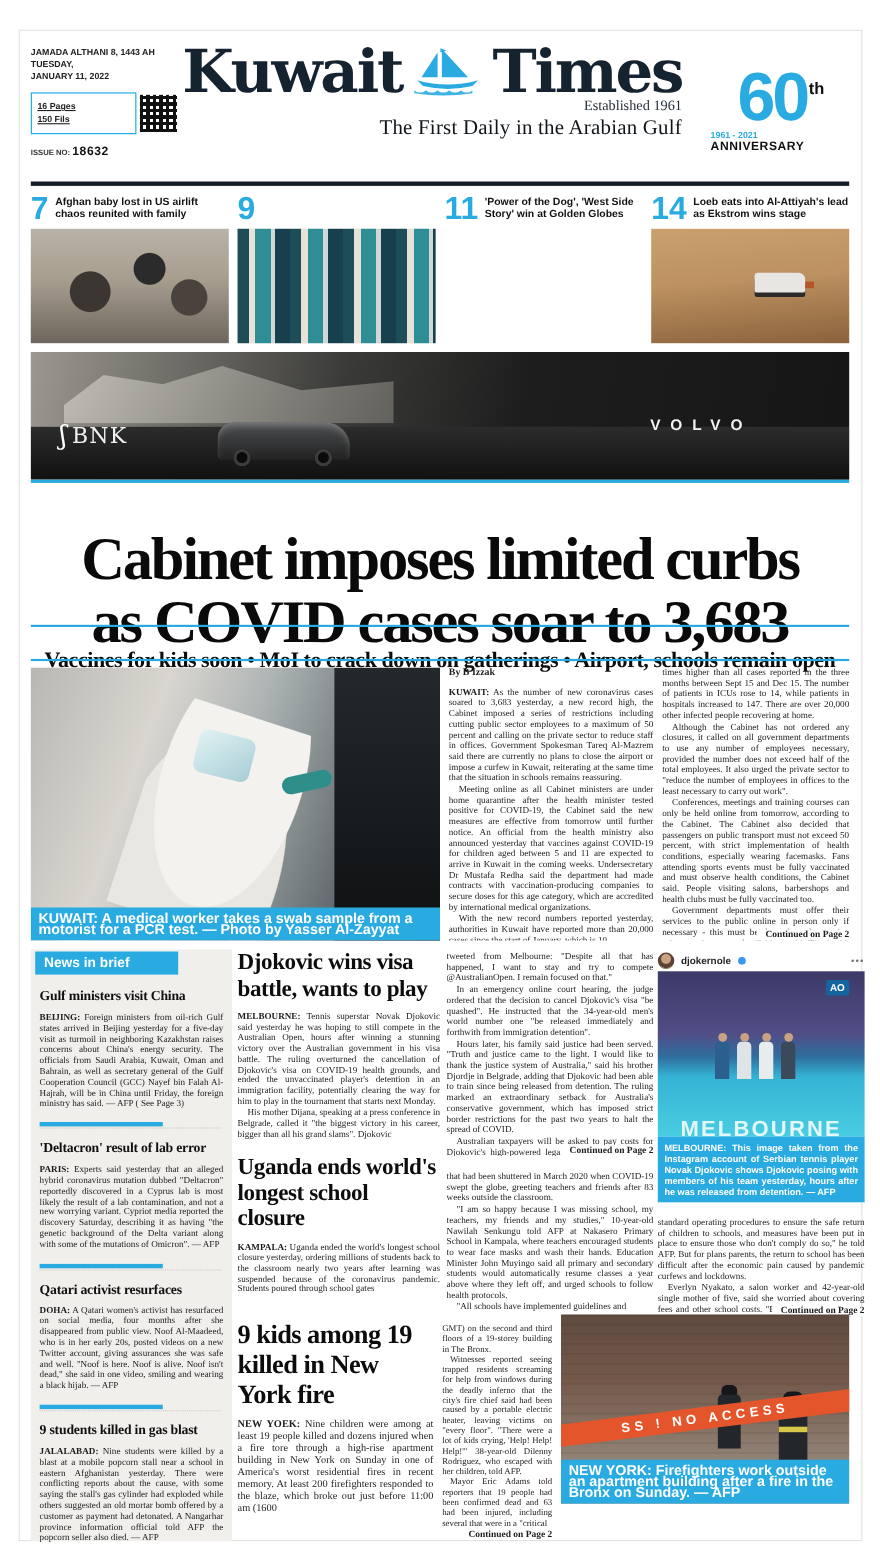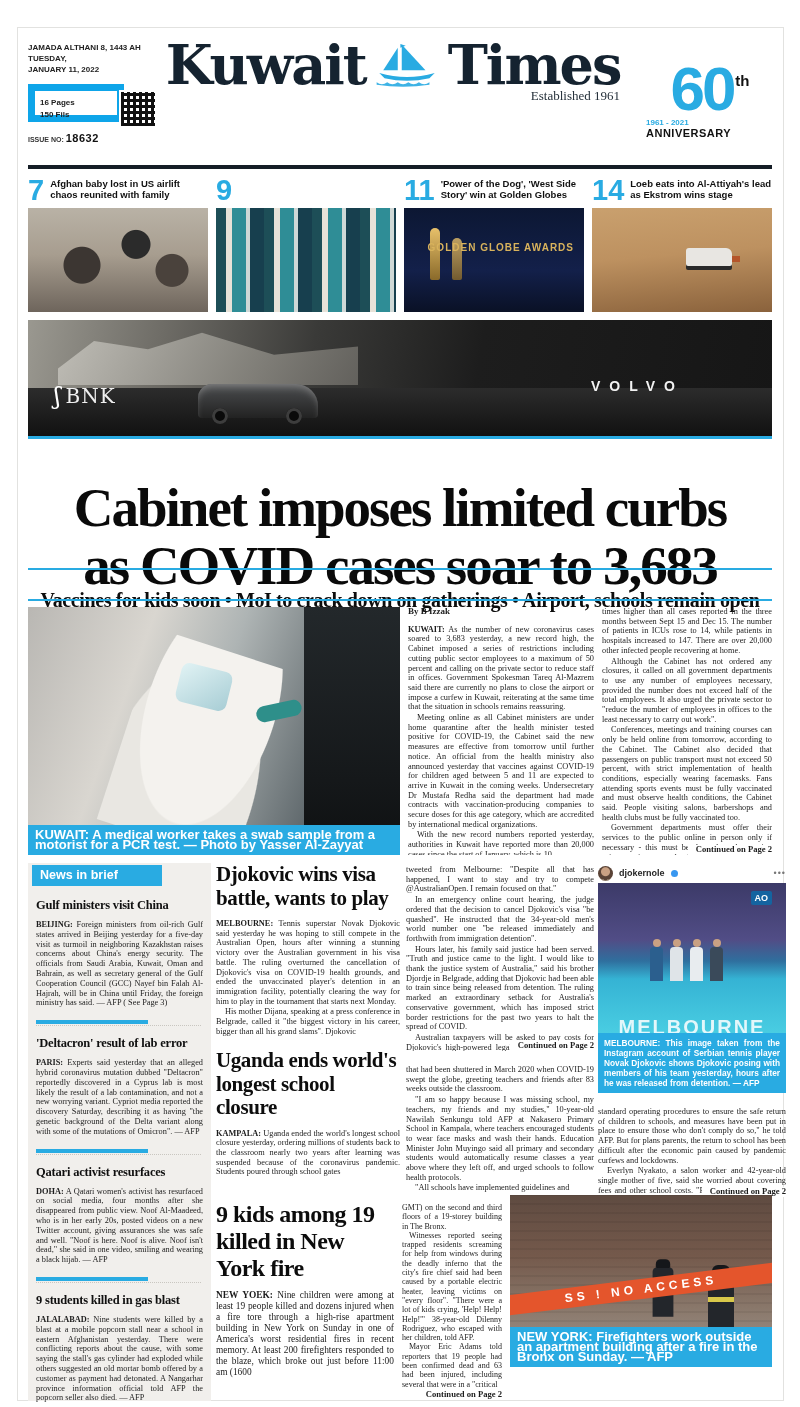--- a/index.html
+++ b/index.html
@@ -5,22 +5,22 @@
   html,body{margin:0;padding:0;}
   body{width:800px;height:1407px;background:#ffffff;position:relative;
        font-family:"Liberation Serif",serif;color:#1c1c1c;overflow:hidden;}
   .page-edge{position:absolute;left:17px;top:27px;right:16px;bottom:6px;
        border:1px solid #e2e2e0;pointer-events:none;}
 
   
   .masthead{position:absolute;left:28px;right:28px;top:38px;height:126px;}
   .mh-left{position:absolute;left:0;top:4px;width:135px;font-family:"Liberation Sans",sans-serif;}
   .mh-dates{font-size:8px;font-weight:bold;line-height:11px;color:#222;}
-  .pricebox{margin-top:9px;width:96px;height:38px;border:7px solid #0ea5e9;position:relative;
-            font-size:8px;font-weight:bold;line-height:12px;padding:6px 0 0 5px;box-sizing:border-box;color:#222;}
+  .pricebox{margin-top:9px;width:96px;height:38px;border:1px solid #0ea5e9;position:relative;
+            font-size:8px;font-weight:bold;line-height:12px;padding:6px 0 0 5px;box-sizing:border-box;color:#222;text-decoration:underline;}
   .qr{position:absolute;right:-38px;top:1px;width:34px;height:34px;background:
       repeating-linear-gradient(0deg,#111 0 3px,transparent 3px 6px),
       repeating-linear-gradient(90deg,#111 0 3px,#fff 3px 6px);outline:2px solid #fff;}
   .issue{margin-top:10px;font-size:7px;font-weight:bold;color:#333;}
   .issue b{font-size:11px;color:#111;letter-spacing:.5px;}
   .mh-center{position:absolute;left:138px;right:152px;top:0;text-align:right;}
   .nameplate{font-family:"DejaVu Serif",serif;font-weight:bold;font-size:54px;line-height:54px;
              color:#152330;letter-spacing:-2px;display:flex;align-items:center;justify-content:center;gap:8px;}
   .established{font-size:13px;color:#25303a;margin-top:-4px;}
   .tagline{font-size:19px;color:#10151a;margin-top:2px;letter-spacing:.2px;}
@@ -191,20 +191,21 @@
             <path d="M42 1 L42 40 L78 40 Z"></path>
             <path d="M40 0 l8 3 -8 3 Z"></path>
             <path d="M8 44 Q50 56 92 44 L84 52 Q50 60 16 52 Z"></path>
             <path d="M4 58 q8 6 16 0 q8 6 16 0 q8 6 16 0 q8 6 16 0 q8 6 16 0 l0 4 q-40 6 -80 0 Z" opacity=".9"></path>
           </g>
         </svg>
       </span>
       <span>Times</span>
     </div>
     <div class="established">Established 1961</div>
+    <div class="tagline">The First Daily in the Arabian Gulf</div>
   </div>
 
   <div class="mh-right">
     <div class="sixty">
       <span>60</span><span class="th">th</span>
     </div>
     <div class="anniv-years">1961 - 2021</div>
     <div class="anniv-label">ANNIVERSARY</div>
   </div>
 </header>
@@ -221,25 +222,20 @@
   <div class="teaser">
     <div class="t-head">
       <span class="t-num">9</span>
     </div>
     <div class="t-img"></div>
   </div>
   <div class="teaser">
     <div class="t-head">
       <span class="t-num">11</span>
       <span class="t-txt">'Power of the Dog', 'West Side Story' win at Golden Globes</span>
-    </div>
-    <div class="t-img">
-      <div class="gg-statue"></div>
-      <div class="gg-statue s2"></div>
-      <div class="gg-text">GOLDEN GLOBE AWARDS</div>
     </div>
   </div>
   <div class="teaser">
     <div class="t-head">
       <span class="t-num">14</span>
       <span class="t-txt">Loeb eats into Al-Attiyah's lead as Ekstrom wins stage</span>
     </div>
     <div class="t-img">
       <div class="rally-car"></div>
     </div>

